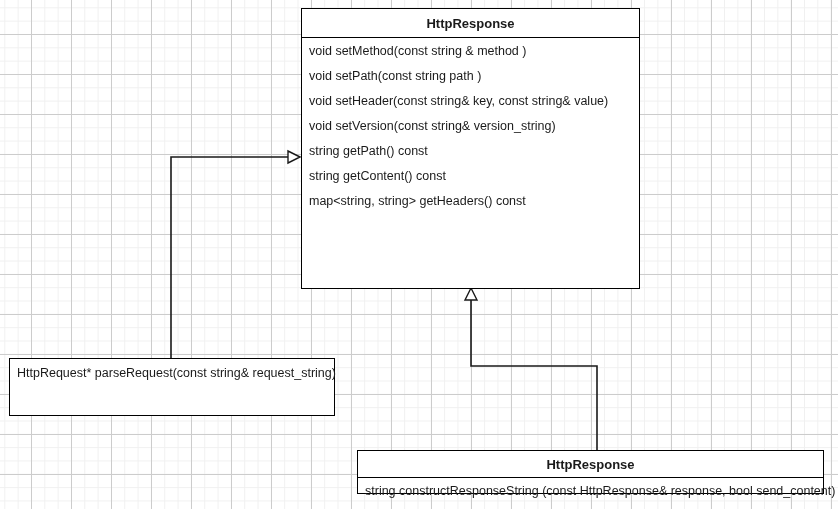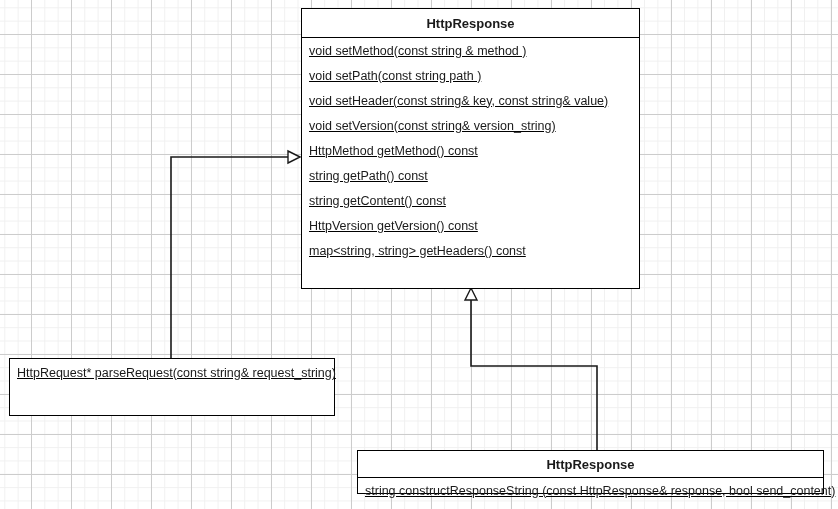--- a/index.html
+++ b/index.html
@@ -55,21 +55,20 @@
     border-bottom: 1.5px solid #000000;
     display: flex;
     align-items: center;
     justify-content: center;
   }
 
   .class-members {
     box-sizing: border-box;
     width: 100%;
     padding: 0;
-    text-decoration: underline;
   }
 
   .member-row {
     box-sizing: border-box;
     font-size: 12.5px;
     color: #1a1a1a;
     padding-left: 7px;
     white-space: nowrap;
     display: flex;
     align-items: center;
@@ -144,24 +143,22 @@
     </g>
   </svg>
 
   <div class="uml-class" id="cls-httpmessage">
     <div class="class-title">HttpResponse</div>
     <div class="class-members">
       <div class="member-row">void setMethod(const string &amp; method )</div>
       <div class="member-row">void setPath(const string path )</div>
       <div class="member-row">void setHeader(const string&amp; key, const string&amp; value)</div>
       <div class="member-row">void setVersion(const string&amp; version_string)</div>
-      <div class="member-row">HttpMethod getMethod() const</div>
       <div class="member-row">string getPath() const</div>
       <div class="member-row">string getContent() const</div>
-      <div class="member-row">HttpVersion getVersion() const</div>
       <div class="member-row"> map&lt;string, string&gt; getHeaders() const</div>
     </div>
   </div>
 
   <div class="uml-class" id="cls-httprequest">
     <div class="class-members">
       <div class="member-row">HttpRequest* parseRequest(const string&amp; request_string)</div>
     </div>
   </div>
 

